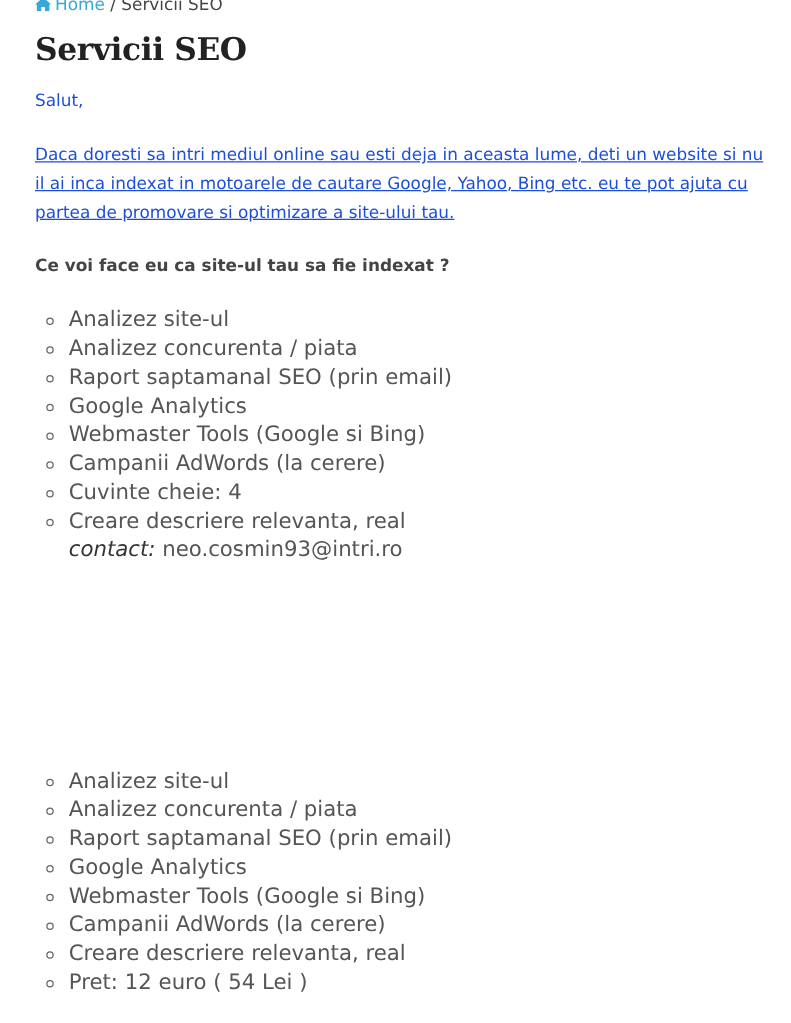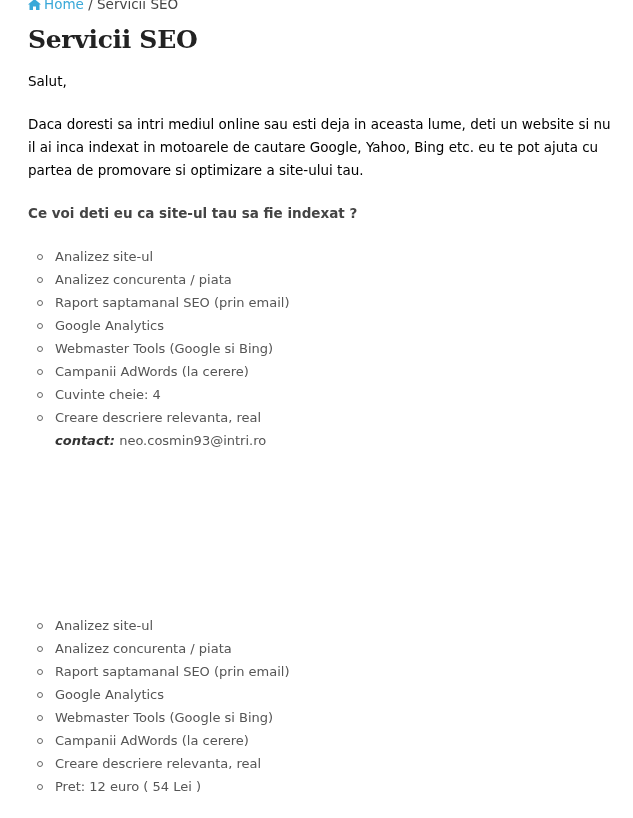--- a/index.html
+++ b/index.html
@@ -5,51 +5,51 @@
   html, body { margin: 0; padding: 0; background: #ffffff; }
   body { width: 633px; height: 818px; overflow: hidden; position: relative;
          font-family: "DejaVu Sans", "Liberation Sans", sans-serif; color: #555555; }
   .wrap { position: absolute; left: 28px; top: -6px; right: 18px; }
   .breadcrumb { font-size: 13.5px; line-height: 20px; color: #444; white-space: nowrap; }
   .breadcrumb a { color: #38a8d8; text-decoration: none; }
   .home-icon { display: inline-block; width: 13px; height: 11px; vertical-align: -1px; margin-right: 3px; }
   .sep { color: #444; }
   h1 { font-family: "DejaVu Serif", "Liberation Serif", serif; font-weight: bold; font-size: 25px;
        color: #222; margin: 8px 0 0 0; line-height: 36px; letter-spacing: -0.3px; }
-  p { font-size: 13.5px; line-height: 23px; margin: 0; color: #000000; }
+  p { font-size: 13.5px; line-height: 23px; margin: 0; color: #1d4ed8; }
   .salut { margin-top: 12px; }
-  .intro { margin-top: 20px; }
+  .intro { margin-top: 20px; text-decoration: underline; }
   .question { margin-top: 20px; font-weight: bold; color: #444; }
   ul { list-style: none; margin: 20px 0 0 0; padding: 0 0 0 27px; }
-  ul li { position: relative; font-size: 13px; line-height: 23px; color: #555; }
+  ul li { position: relative; font-size: 17px; line-height: 23px; color: #555; }
   ul li::before { content: ""; position: absolute; left: -18px; top: 9px; width: 4px; height: 4px;
                   border: 1px solid #666; border-radius: 50%; }
   ul li.no-bullet::before { display: none; }
-  .contact-label { font-style: italic; font-weight: bold; color: #333; text-align: right; }
+  .contact-label { font-style: italic; font-weight: normal; color: #333; text-align: right; }
   .list2 { position: absolute; top: 614px; left: 28px; }
   .list2 ul { margin: 0; }
 </style>
 </head>
 <body>
 
 <div class="wrap">
   <div class="breadcrumb">
     <a href="#">
       <svg class="home-icon" viewBox="0 0 13 11">
         <path d="M6.5 0 L13 5.5 L11.5 5.5 L11.5 11 L8 11 L8 7.5 L5 7.5 L5 11 L1.5 11 L1.5 5.5 L0 5.5 Z" fill="#38a8d8"></path>
       </svg><span>Home</span></a>
     <span class="sep">/</span>
     <span>Servicii SEO</span>
   </div>
 
   <h1>Servicii SEO</h1>
 
   <p class="salut">Salut,</p>
   <p class="intro">Daca doresti sa intri mediul online sau esti deja in aceasta lume, deti un website si nu il ai inca indexat in motoarele de cautare Google, Yahoo, Bing etc. eu te pot ajuta cu partea de promovare si optimizare a site-ului tau.</p>
-  <p class="question">Ce voi deti eu ca site-ul tau sa fie indexat ?</p>
+  <p class="question">Ce voi face eu ca site-ul tau sa fie indexat ?</p>
 
   <ul>
     <li>Analizez site-ul</li>
     <li>Analizez concurenta / piata</li>
     <li>Raport saptamanal SEO (prin email)</li>
     <li>Google Analytics</li>
     <li>Webmaster Tools (Google si Bing)</li>
     <li>Campanii AdWords (la cerere)</li>
     <li>Cuvinte cheie: 4</li>
     <li>Creare descriere relevanta, real</li>

